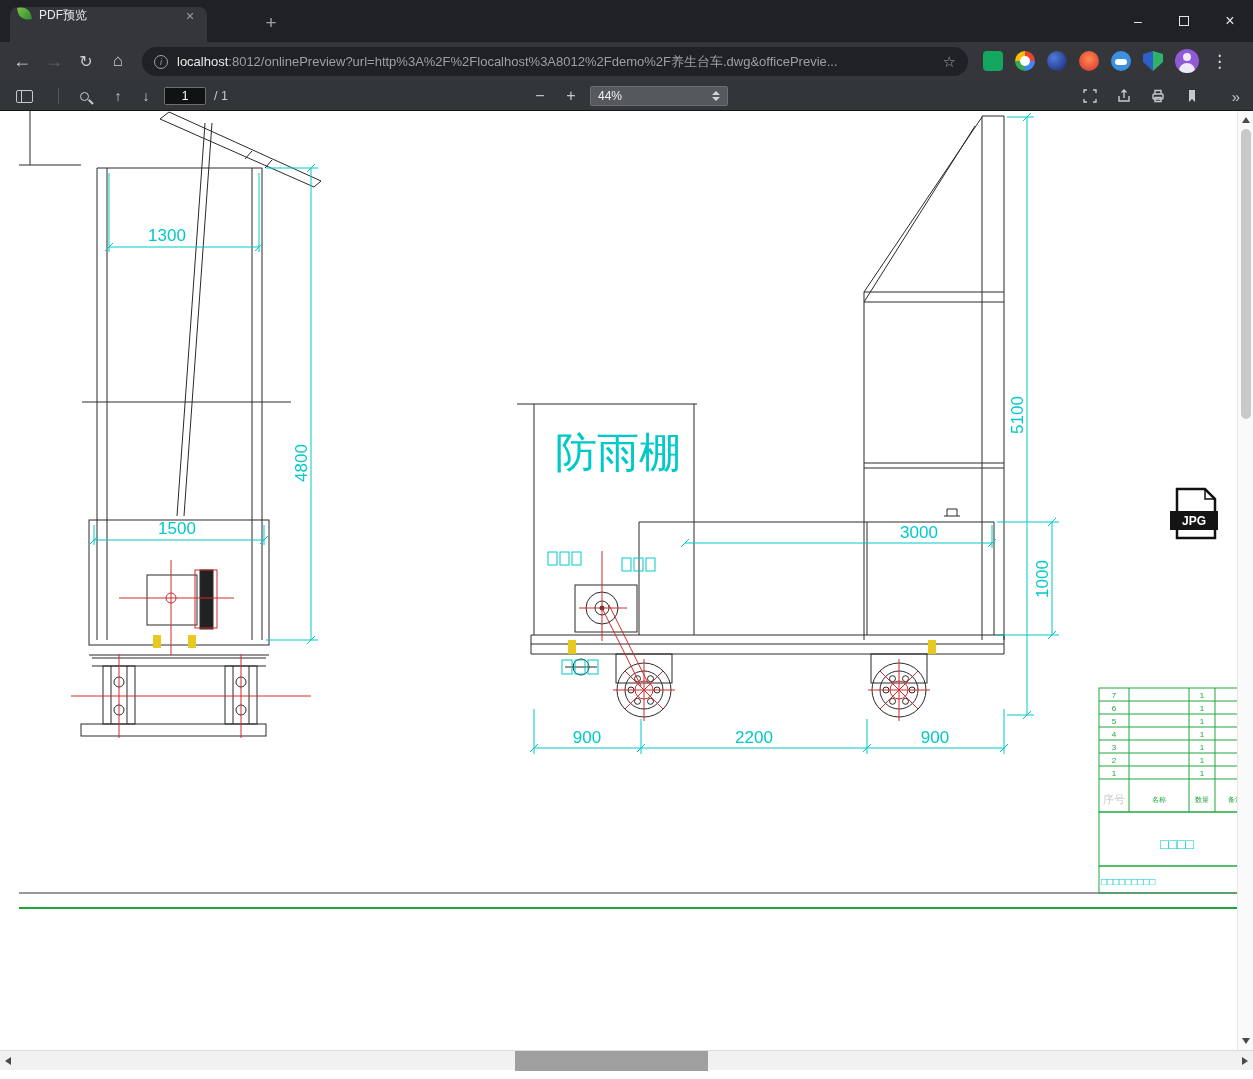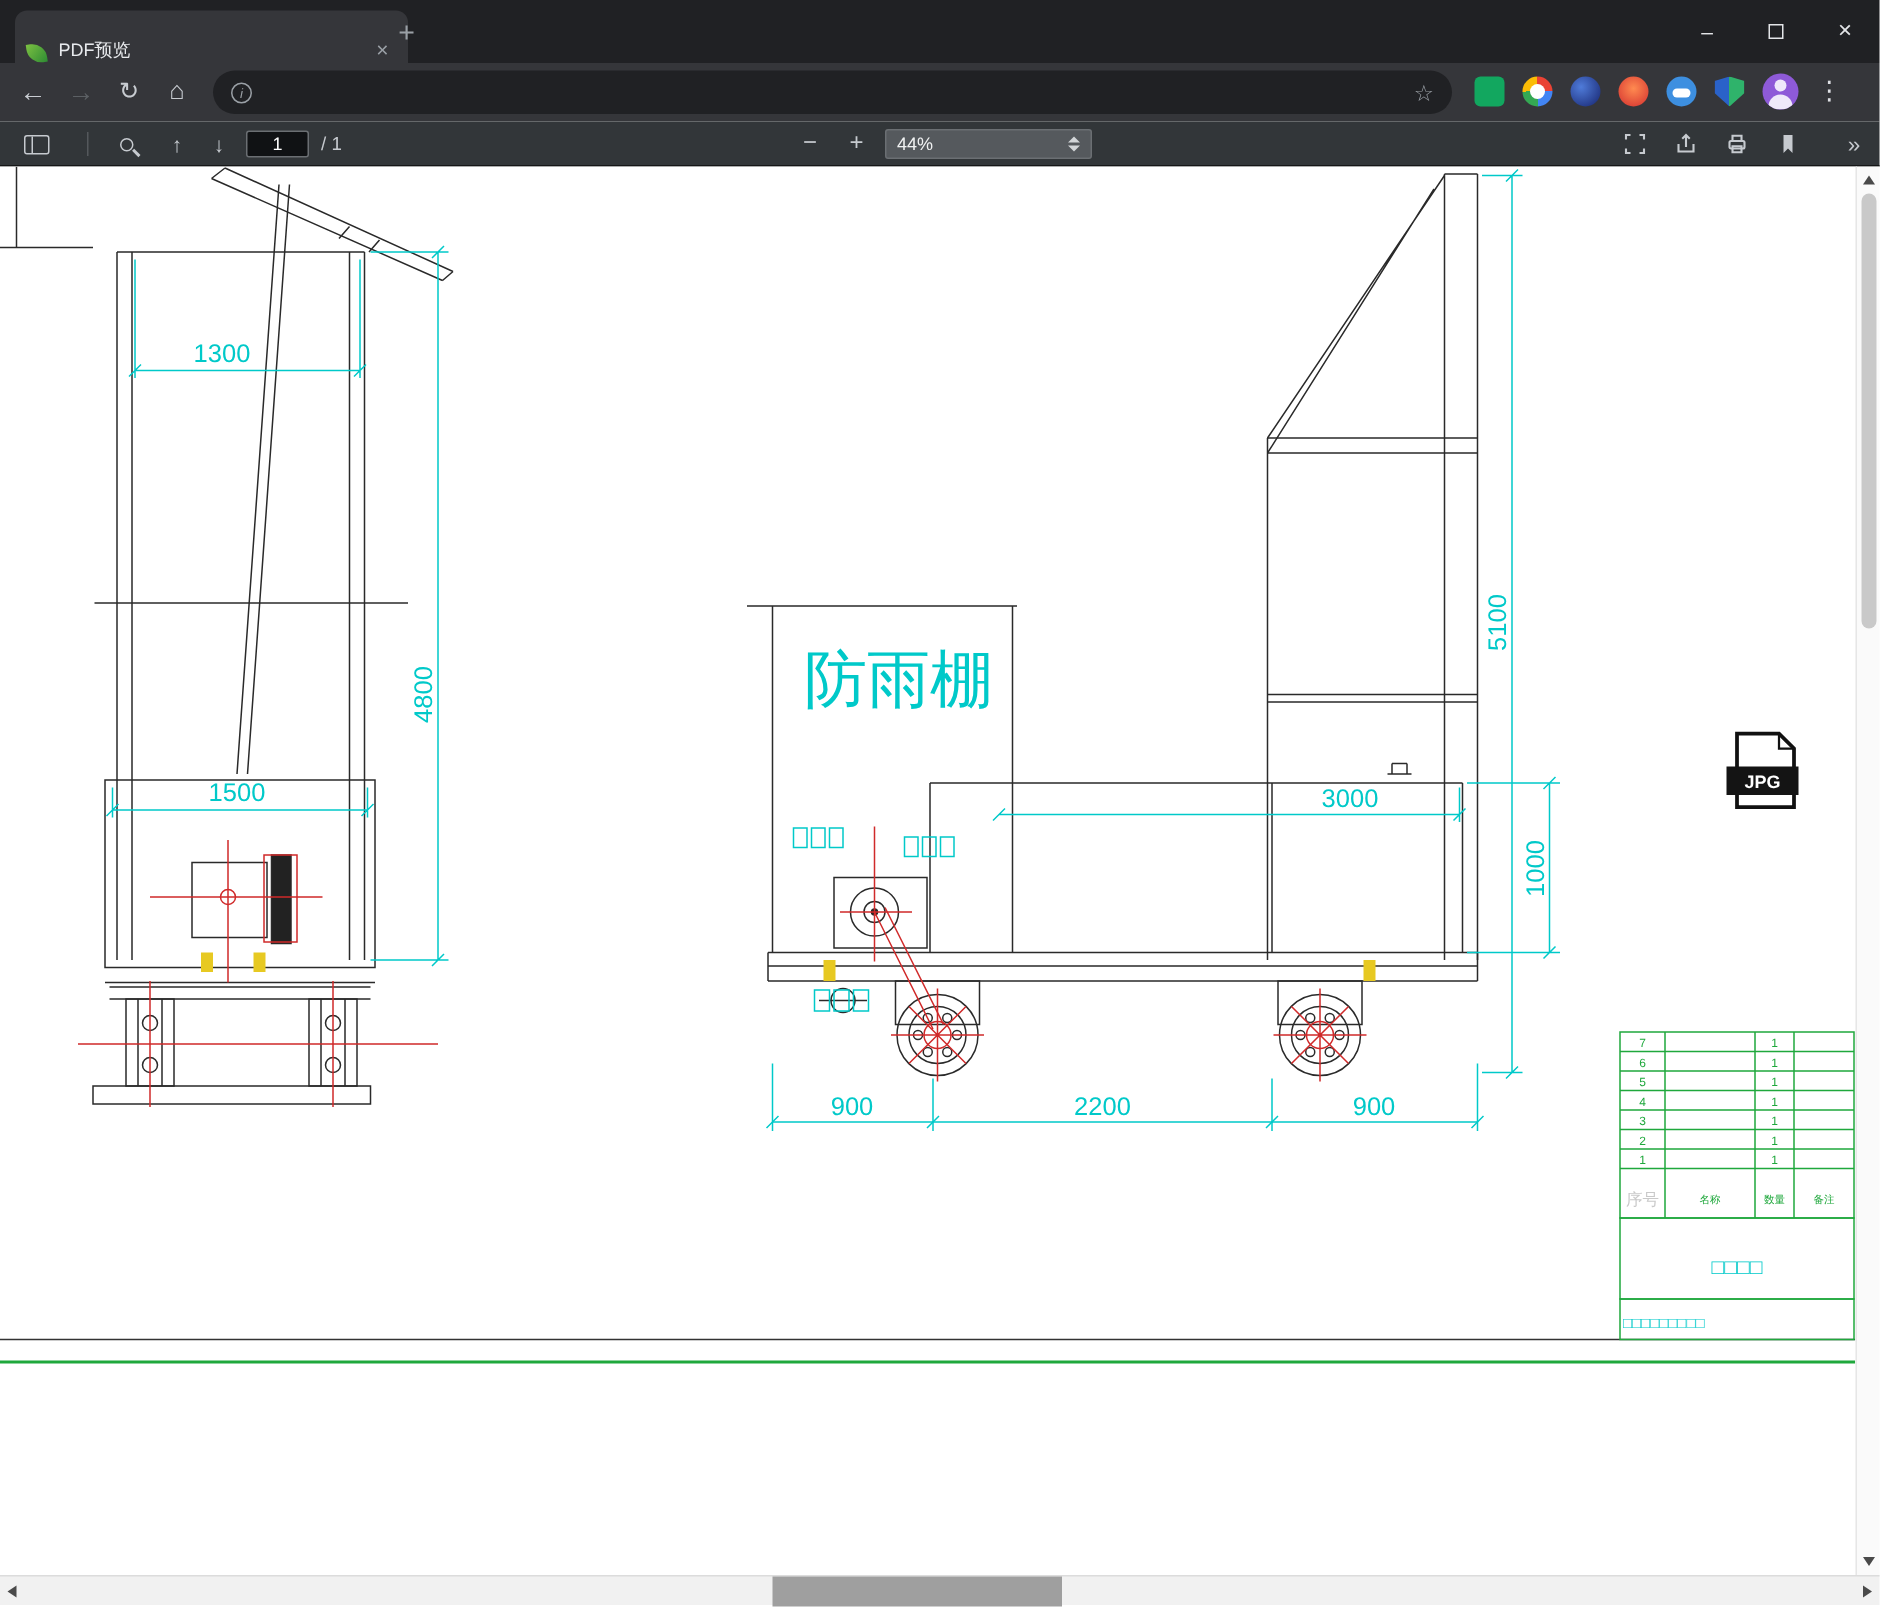--- a/index.html
+++ b/index.html
@@ -1,21 +1,21 @@
 <!DOCTYPE html>
 <html><head>
 <meta charset="utf-8">
 <style>
   * { box-sizing: border-box; margin: 0; padding: 0; }
   html,body { width:1253px; height:1079px; overflow:hidden; background:#fff;
     font-family:"Liberation Sans","DejaVu Sans",sans-serif; }
   
   .titlebar { position:absolute; left:0; top:0; width:1253px; height:42px; background:#202124; }
-  .tab { position:absolute; left:10px; top:7px; width:262px; height:35px; background:#35363a;
-    border-radius:8px 8px 0 0; display:flex; align-items:flex-end; padding:0 8px; gap:8px; }
+  .tab { position:absolute; left:10px; top:7px; width:197px; height:35px; background:#35363a;
+    border-radius:8px 8px 0 0; display:flex; align-items:flex-start; padding:0 8px; gap:8px; }
   .leaf { width:13px; height:13px; background:linear-gradient(135deg,#7cc142,#2e8b33);
     border-radius:0 10px 0 10px; transform:rotate(-8deg); flex:0 0 auto; }
   .tab-title { color:#e8eaed; font-size:12px; flex:1; white-space:nowrap; overflow:hidden; }
   .tab-close { color:#9aa0a6; font-size:14px; width:18px; height:18px; display:flex;
     align-items:center; justify-content:center; border-radius:50%; }
   .newtab { position:absolute; left:258px; top:10px; width:26px; height:26px; color:#9aa0a6;
     font-size:19px; display:flex; align-items:center; justify-content:center; }
   .wcontrols { position:absolute; right:0; top:0; height:42px; display:flex; }
   .wbtn { width:46px; height:42px; display:flex; align-items:center; justify-content:center;
     color:#e3e5e8; font-size:14px; }
@@ -69,21 +69,21 @@
   .zoom-select { position:absolute; left:590px; top:5px; width:138px; height:20px; background:#55595d;
     border:1px solid #6b6f73; border-radius:2px; color:#f0f1f2; font-size:12px; display:flex;
     align-items:center; justify-content:space-between; padding:0 7px; }
   .sel-arrows { display:inline-flex; flex-direction:column; gap:2px; }
   .sel-arrows .up { width:0; height:0; border-left:4px solid transparent; border-right:4px solid transparent;
     border-bottom:4px solid #d2d5d8; }
   .sel-arrows .down { width:0; height:0; border-left:4px solid transparent; border-right:4px solid transparent;
     border-top:4px solid #d2d5d8; }
   .icon-svg { stroke:#c6cacf; fill:none; stroke-width:1.4; }
   
-  .content { position:absolute; left:0; top:111px; width:1237px; height:939px; background:#ffffff; overflow:hidden; }
+  .content { position:absolute; left:0; top:111px; width:1237px; height:939px; background:#ffffff; overflow:hidden;padding-left:19px; }
   
   .vscroll { position:absolute; right:0; top:111px; width:16px; height:939px; background:#fafafa;
     border-left:1px solid #e6e6e6; }
   .vthumb { position:absolute; left:3px; top:18px; width:10px; height:290px; background:#c9c9c9; border-radius:5px; }
   .tri-up { position:absolute; left:4px; top:6px; width:0; height:0; border-left:4px solid transparent;
     border-right:4px solid transparent; border-bottom:6px solid #4a4a4a; }
   .tri-down { position:absolute; left:4px; bottom:6px; width:0; height:0; border-left:4px solid transparent;
     border-right:4px solid transparent; border-top:6px solid #4a4a4a; }
   .hscroll { position:absolute; left:0; top:1050px; width:1253px; height:20px; background:#f1f1f1;
     border-top:1px solid #dcdcdc; }
@@ -115,20 +115,21 @@
 </div>
 
 <div class="navbar">
   <div class="nbtn" style="left:8px;">←</div>
   <div class="nbtn disabled" style="left:40px;">→</div>
   <div class="nbtn" style="left:72px;font-size:16px;">↻</div>
   <div class="nbtn" style="left:104px;font-size:17px;">⌂</div>
 </div>
 <div class="omnibox">
   <span class="info-i">i</span>
+  <span class="url"><span class="host">localhost</span><span>:8012/onlinePreview?url=http%3A%2F%2Flocalhost%3A8012%2Fdemo%2F养生台车.dwg&amp;officePrevie...</span></span>
   <span class="star">☆</span>
 </div>
 <div class="extrow">
   <span class="ext ext-translate"></span>
   <span class="ext ext-google"></span>
   <span class="ext ext-navy"></span>
   <span class="ext ext-red"></span>
   <span class="ext ext-cloud"></span>
   <span class="ext ext-shield"></span>
   <span class="avatar"></span>

